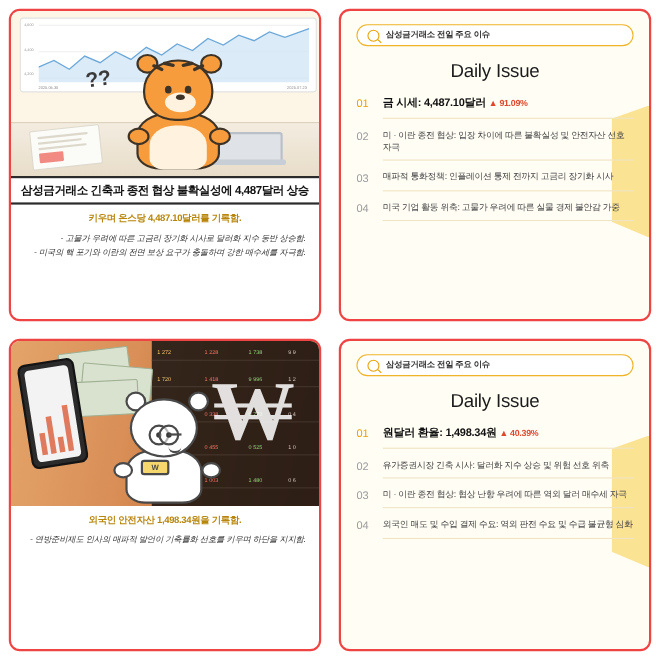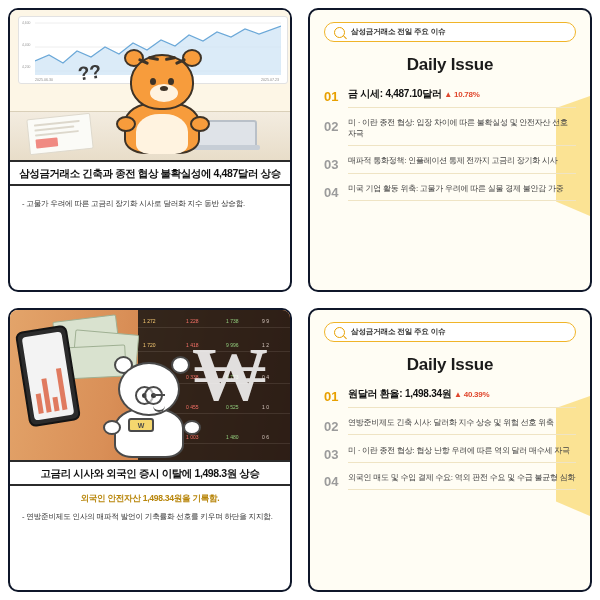--- a/index.html
+++ b/index.html
@@ -26,21 +26,21 @@
     box-sizing: border-box;
     padding: 8px;
   }
 
   
   .card {
     position: relative;
     box-sizing: border-box;
     width: 100%;
     height: 100%;
-    border: 2px solid #0f172a;
+    border: 2px solid #ef4444;
     border-radius: 10px;
     background: #ffffff;
     overflow: hidden;
   }
   .card.issue {
     background: #fffdf4;
   }
 
   
   .news-visual {
@@ -228,21 +228,22 @@
     text-align: center;
     letter-spacing: -0.3px;
   }
   .summary .hl { color: #e0462c; }
   .bullets {
     padding: 4px 12px 6px;
     font-size: 7.6px;
     color: #333;
     line-height: 1.55;
     letter-spacing: -0.2px;
-    text-align: left;
+    text-align: right;
+    font-style: italic;
   }
   .bullets div { margin-bottom: 1px; }
 
   
   .issue-inner {
     position: relative;
     padding: 12px 14px;
     height: 100%;
     box-sizing: border-box;
   }
@@ -290,21 +291,21 @@
     font-size: 7.6px;
     color: #333;
     font-weight: bold;
     letter-spacing: -0.2px;
   }
   .issue-title {
     position: relative;
     text-align: center;
     margin: 13px 0 12px;
     font-size: 17px;
-    font-weight: bold;
+    font-weight: normal;
     color: #1b1b1b;
     letter-spacing: -0.2px;
   }
   .issue-title::after {
     content: "";
     position: absolute;
     left: 50%;
     transform: translateX(-50%);
     bottom: -2px;
     width: 96px;
@@ -320,22 +321,22 @@
     gap: 9px;
   }
   .issue-row {
     display: flex;
     align-items: flex-start;
     gap: 7px;
   }
   .issue-num {
     flex: none;
     width: 17px;
-    font-size: 13px;
-    font-weight: bold;
+    font-size: 10px;
+    font-weight: normal;
     color: #e8a000;
     line-height: 1.35;
     padding-top: 1px;
   }
   .issue-num.plain { color: #9b9b9b; }
   .issue-text {
     font-size: 8px;
     color: #444;
     line-height: 1.4;
     letter-spacing: -0.25px;
@@ -408,24 +409,26 @@
             <div class="eye l"></div>
             <div class="eye r"></div>
             <div class="nose"></div>
           </div>
         </div>
       </div>
 
       <div class="headline">삼성금거래소 긴축과 종전 협상 불확실성에 4,487달러 상승</div>
 
       <div class="summary">
+        <div>키우며 온스당 4,487.10달러를 기록함.</div>
       </div>
 
       <div class="bullets">
         <div>- 고물가 우려에 따른 고금리 장기화 시사로 달러화 지수 동반 상승함.</div>
+        <div>- 미국의 핵 포기와 이란의 전면 보상 요구가 충돌하며 강한 매수세를 자극함.</div>
       </div>
     </div>
   </div>
 
   <div class="quad">
     <div class="card issue">
       <div class="issue-corner"></div>
       <div class="issue-inner">
 
         <div class="searchbar">
@@ -434,21 +437,21 @@
         </div>
 
         <div class="issue-title">Daily Issue</div>
 
         <div class="issue-list">
 
           <div class="issue-row">
             <div class="issue-num">01</div>
             <div class="issue-text lead">
               <span>금 시세: 4,487.10달러</span>
-              <span class="up arrow">▲ 10.78%</span>
+              <span class="up arrow">▲ 91.09%</span>
             </div>
           </div>
 
           <div class="issue-row">
             <div class="issue-num plain">02</div>
             <div class="issue-text">미 · 이란 종전 협상: 입장 차이에 따른 불확실성 및 안전자산 선호 자극</div>
           </div>
 
           <div class="issue-row">
             <div class="issue-num plain">03</div>
@@ -534,21 +537,20 @@
               </div>
             <div class="glass r">
                 <div class="pupil"></div>
               </div>
             <div class="bridge"></div>
             <div class="mouth"></div>
           </div>
         </div>
       </div>
 
-      <div class="headline">고금리 시사와 외국인 증시 이탈에 1,498.3원 상승</div>
 
       <div class="summary">
         <div>외국인 안전자산 1,498.34원을 기록함.</div>
       </div>
 
       <div class="bullets">
         <div>- 연방준비제도 인사의 매파적 발언이 기축률화 선호를 키우며 하단을 지지함.</div>
       </div>
     </div>
   </div>
@@ -570,21 +572,21 @@
           <div class="issue-row">
             <div class="issue-num">01</div>
             <div class="issue-text lead">
               <span>원달러 환율: 1,498.34원</span>
               <span class="up arrow">▲ 40.39%</span>
             </div>
           </div>
 
           <div class="issue-row">
             <div class="issue-num plain">02</div>
-            <div class="issue-text">연방준비제도 긴축 시사: 달러화 지수 상승 및 위험 선호 위축</div>
+            <div class="issue-text">유가증권시장 긴축 시사: 달러화 지수 상승 및 위험 선호 위축</div>
           </div>
 
           <div class="issue-row">
             <div class="issue-num plain">03</div>
             <div class="issue-text">미 · 이란 종전 협상: 협상 난항 우려에 따른 역외 달러 매수세 자극</div>
           </div>
 
           <div class="issue-row">
             <div class="issue-num plain">04</div>
             <div class="issue-text">외국인 매도 및 수입 결제 수요: 역외 판전 수요 및 수급 불균형 심화</div>

